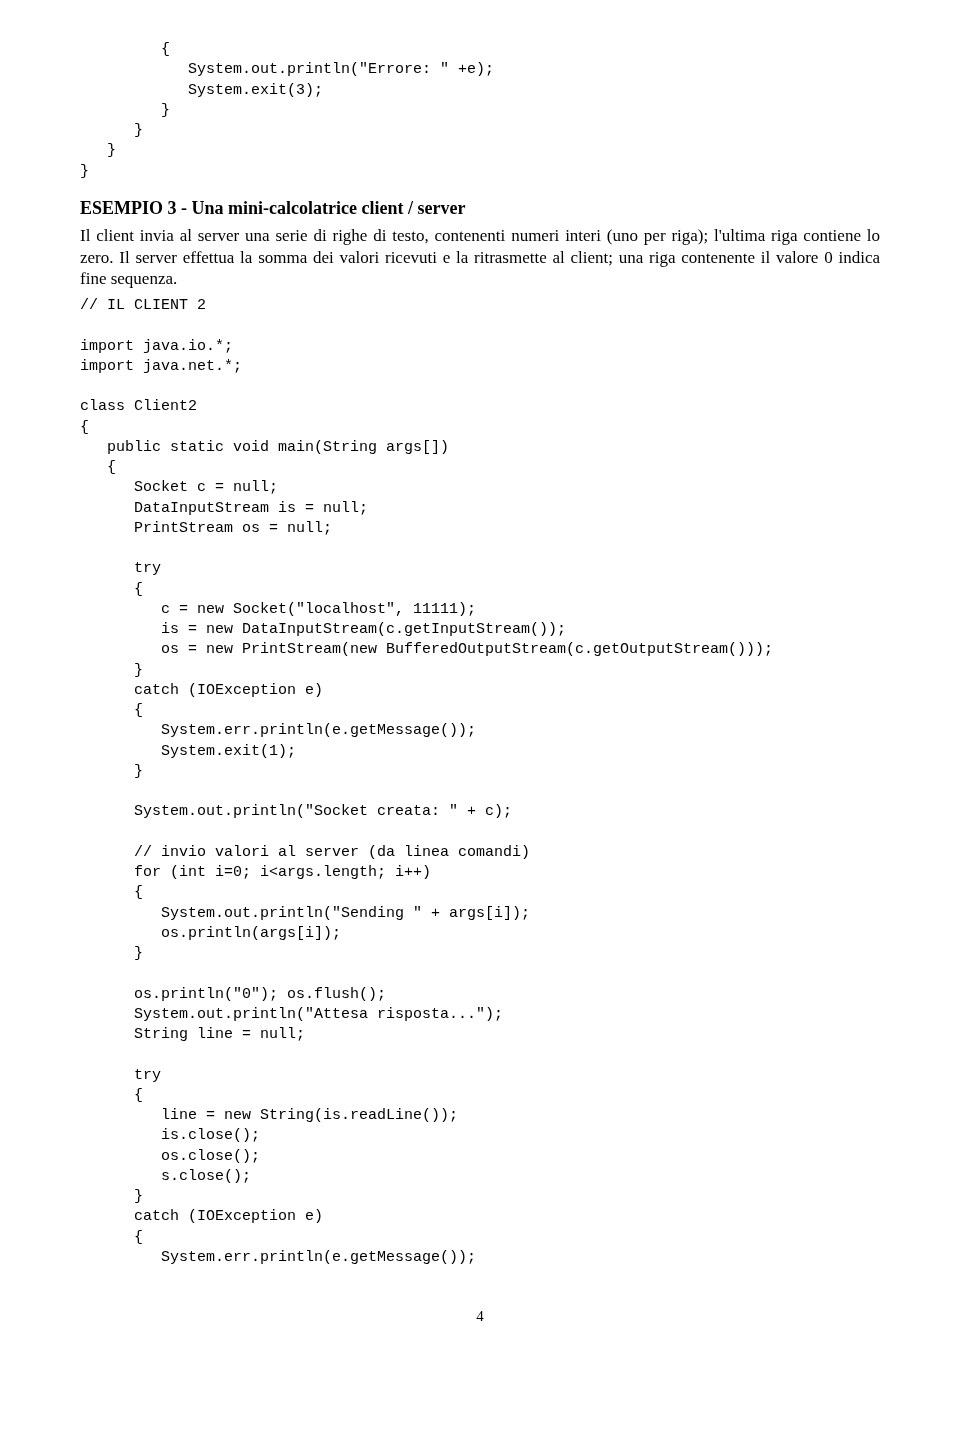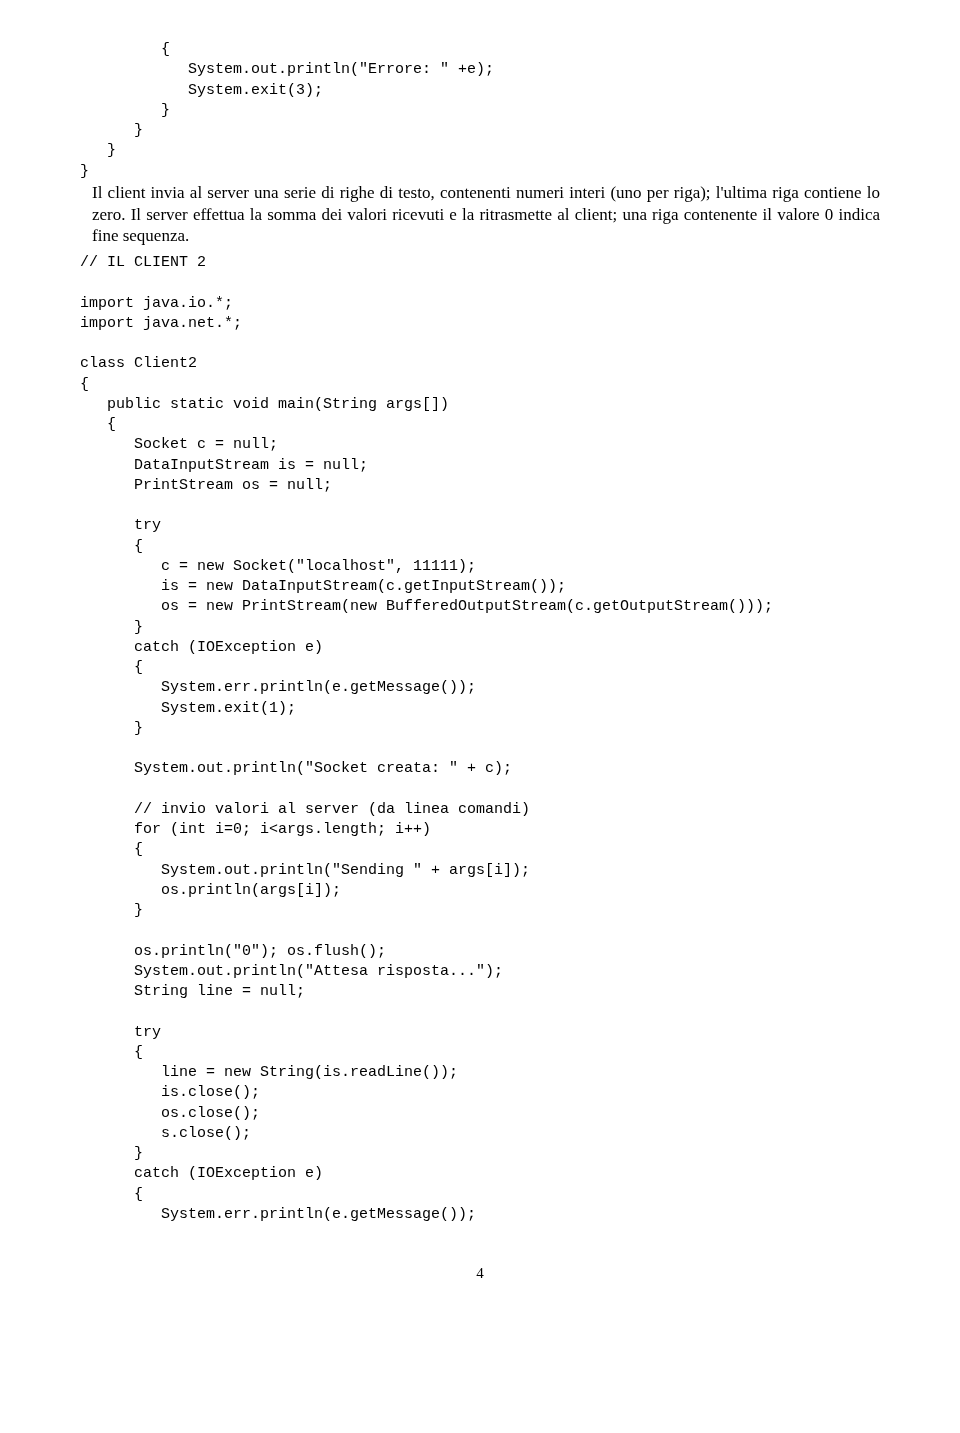--- a/index.html
+++ b/index.html
@@ -28,21 +28,20 @@
     font-size: 18px;
     margin-top: 16px;
     margin-bottom: 6px;
   }
   .body-text {
     font-family: 'Times New Roman', Times, serif;
     font-size: 17px;
     line-height: 1.28;
     text-align: justify;
     margin-bottom: 6px;
-    margin-left: 12px;
   }
   .page-num {
     text-align: center;
     font-family: 'Times New Roman', Times, serif;
     font-size: 15px;
     margin-top: 40px;
   }
 </style>
 </head>
 <body>
@@ -50,20 +49,21 @@
 <div class="page">
 
   <div class="code">         {
             System.out.println("Errore: " +e);
             System.exit(3);
          }
       }
    }
 }</div>
 
+  <div class="heading">ESEMPIO 3 - Una mini-calcolatrice client / server</div>
 
   <div class="body-text">Il client invia al server una serie di righe di testo, contenenti numeri interi (uno per riga); l'ultima riga contiene lo zero. Il server effettua la somma dei valori ricevuti e la ritrasmette al client; una riga contenente il valore 0 indica fine sequenza.</div>
 
   <div class="code">// IL CLIENT 2
 
 import java.io.*;
 import java.net.*;
 
 class Client2
 {

